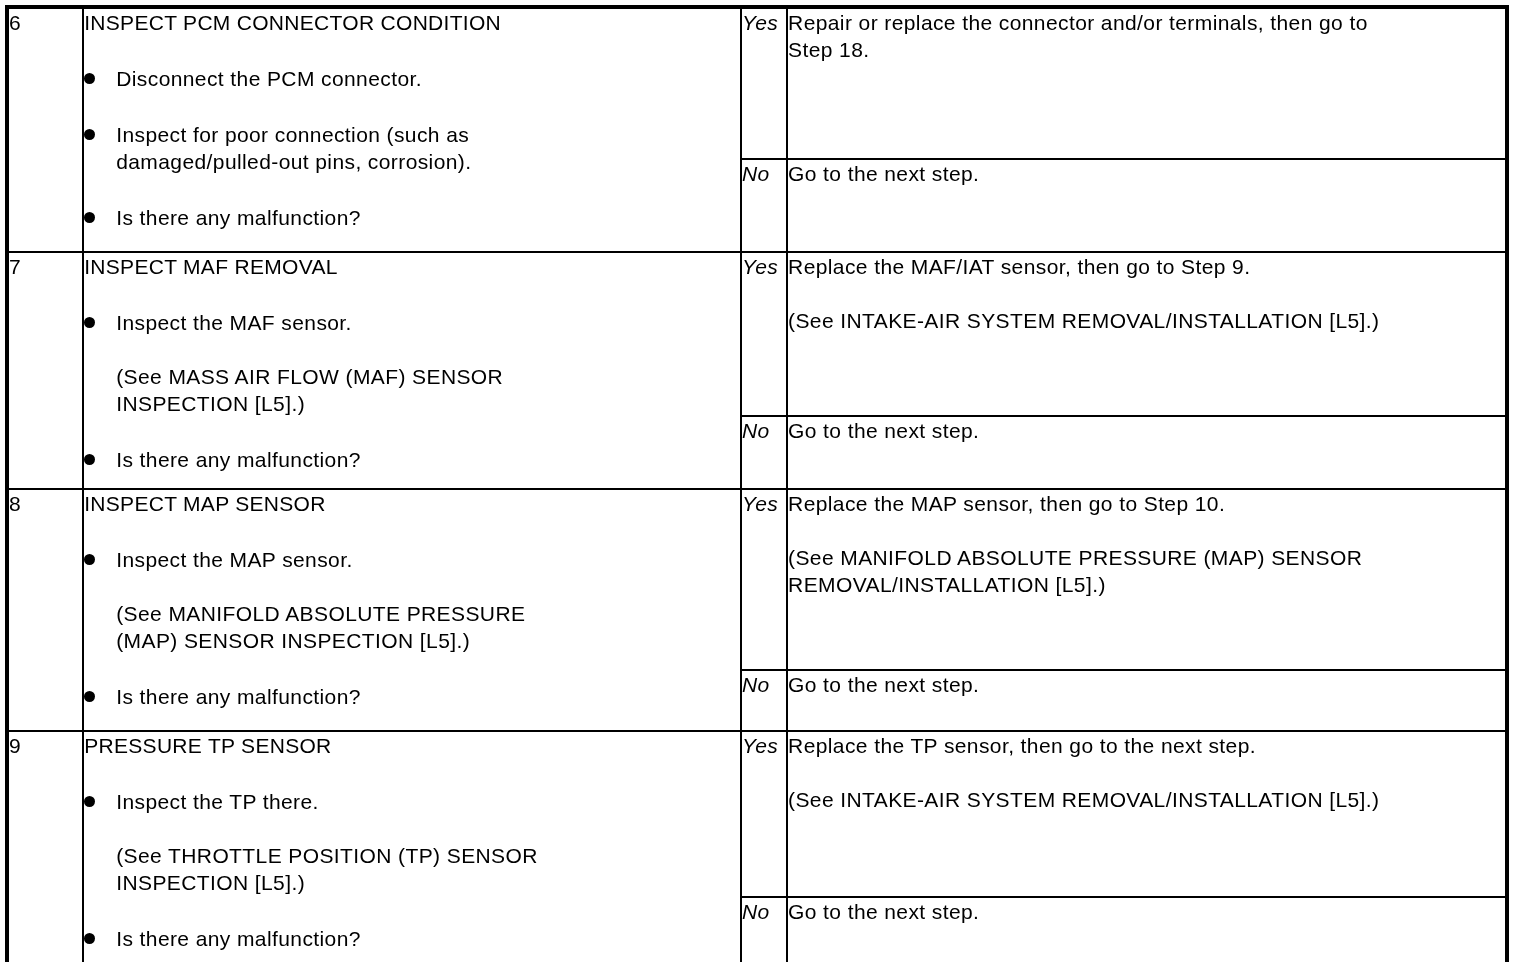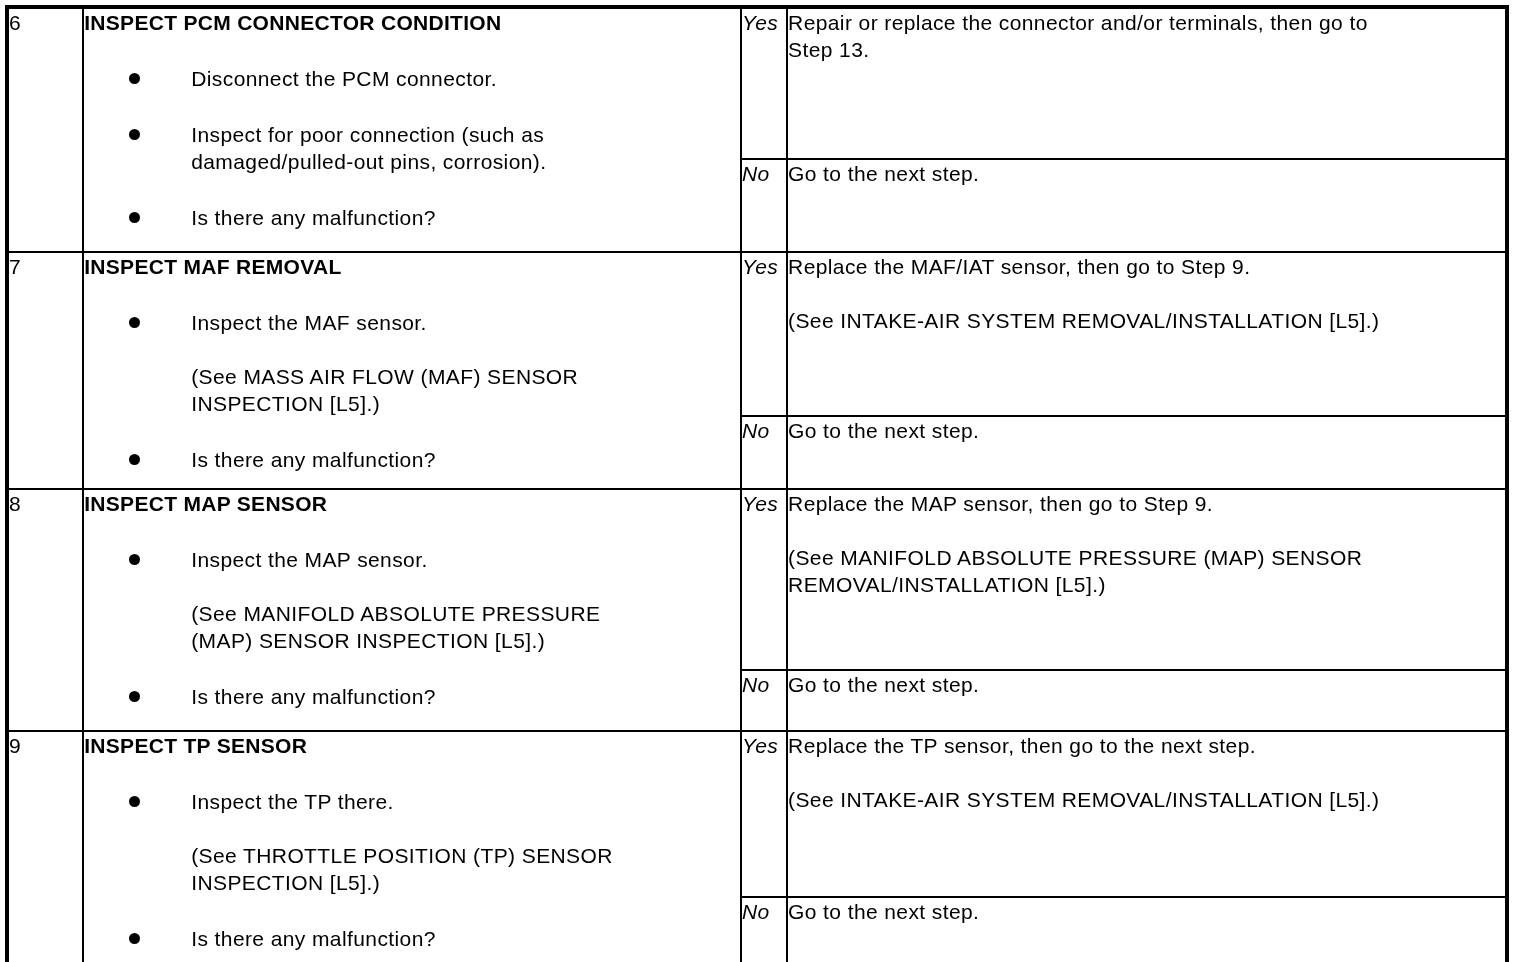--- a/index.html
+++ b/index.html
@@ -55,29 +55,27 @@
   }
   td.branch-cell {
     padding: 4px 1px 0 4px;
     font-style: italic;
   }
   td.result-cell {
     padding: 4px 10px 6px 8px;
     white-space: pre-line;
   }
   .action-title {
-    font-weight: bold;
+    font-weight: normal;
     letter-spacing: 0.3px;
   }
   .bullet {
     display: flex;
     align-items: flex-start;
     margin-top: 29px;
-    padding-left: 45px;
-    gap: 30px;
   }
   .bullet-dot {
     flex: 0 0 11px;
     width: 11px;
     height: 11px;
     border-radius: 50%;
     background: #000000;
     margin-top: 8px;
   }
   .bullet-text {
@@ -111,21 +109,21 @@
           <span class="bullet-text">Inspect for poor connection (such as
 damaged/pulled-out pins, corrosion).</span>
         </div>
         <div class="bullet">
           <span class="bullet-dot"></span>
           <span class="bullet-text">Is there any malfunction?</span>
         </div>
       </td>
       <td class="branch-cell">Yes</td>
       <td class="result-cell">Repair or replace the connector and/or terminals, then go to
-Step 13.</td>
+Step 18.</td>
     </tr>
     <tr class="h-r0b">
       <td class="branch-cell">No</td>
       <td class="result-cell">Go to the next step.</td>
     </tr>
 
     <tr class="h-r1a">
       <td class="step-cell" rowspan="2">7</td>
       <td class="action-cell" rowspan="2">
         <div class="action-title">INSPECT MAF REMOVAL</div>
@@ -161,34 +159,34 @@
 
 (See MANIFOLD ABSOLUTE PRESSURE
 (MAP) SENSOR INSPECTION [L5].)</span>
         </div>
         <div class="bullet">
           <span class="bullet-dot"></span>
           <span class="bullet-text">Is there any malfunction?</span>
         </div>
       </td>
       <td class="branch-cell">Yes</td>
-      <td class="result-cell">Replace the MAP sensor, then go to Step 9.
+      <td class="result-cell">Replace the MAP sensor, then go to Step 10.
 
 (See MANIFOLD ABSOLUTE PRESSURE (MAP) SENSOR
 REMOVAL/INSTALLATION [L5].)</td>
     </tr>
     <tr class="h-r2b">
       <td class="branch-cell">No</td>
       <td class="result-cell">Go to the next step.</td>
     </tr>
 
     <tr class="h-r3a">
       <td class="step-cell" rowspan="2">9</td>
       <td class="action-cell" rowspan="2">
-        <div class="action-title">INSPECT TP SENSOR</div>
+        <div class="action-title">PRESSURE TP SENSOR</div>
         <div class="bullet">
           <span class="bullet-dot"></span>
           <span class="bullet-text">Inspect the TP there.
 
 (See THROTTLE POSITION (TP) SENSOR
 INSPECTION [L5].)</span>
         </div>
         <div class="bullet">
           <span class="bullet-dot"></span>
           <span class="bullet-text">Is there any malfunction?</span>

